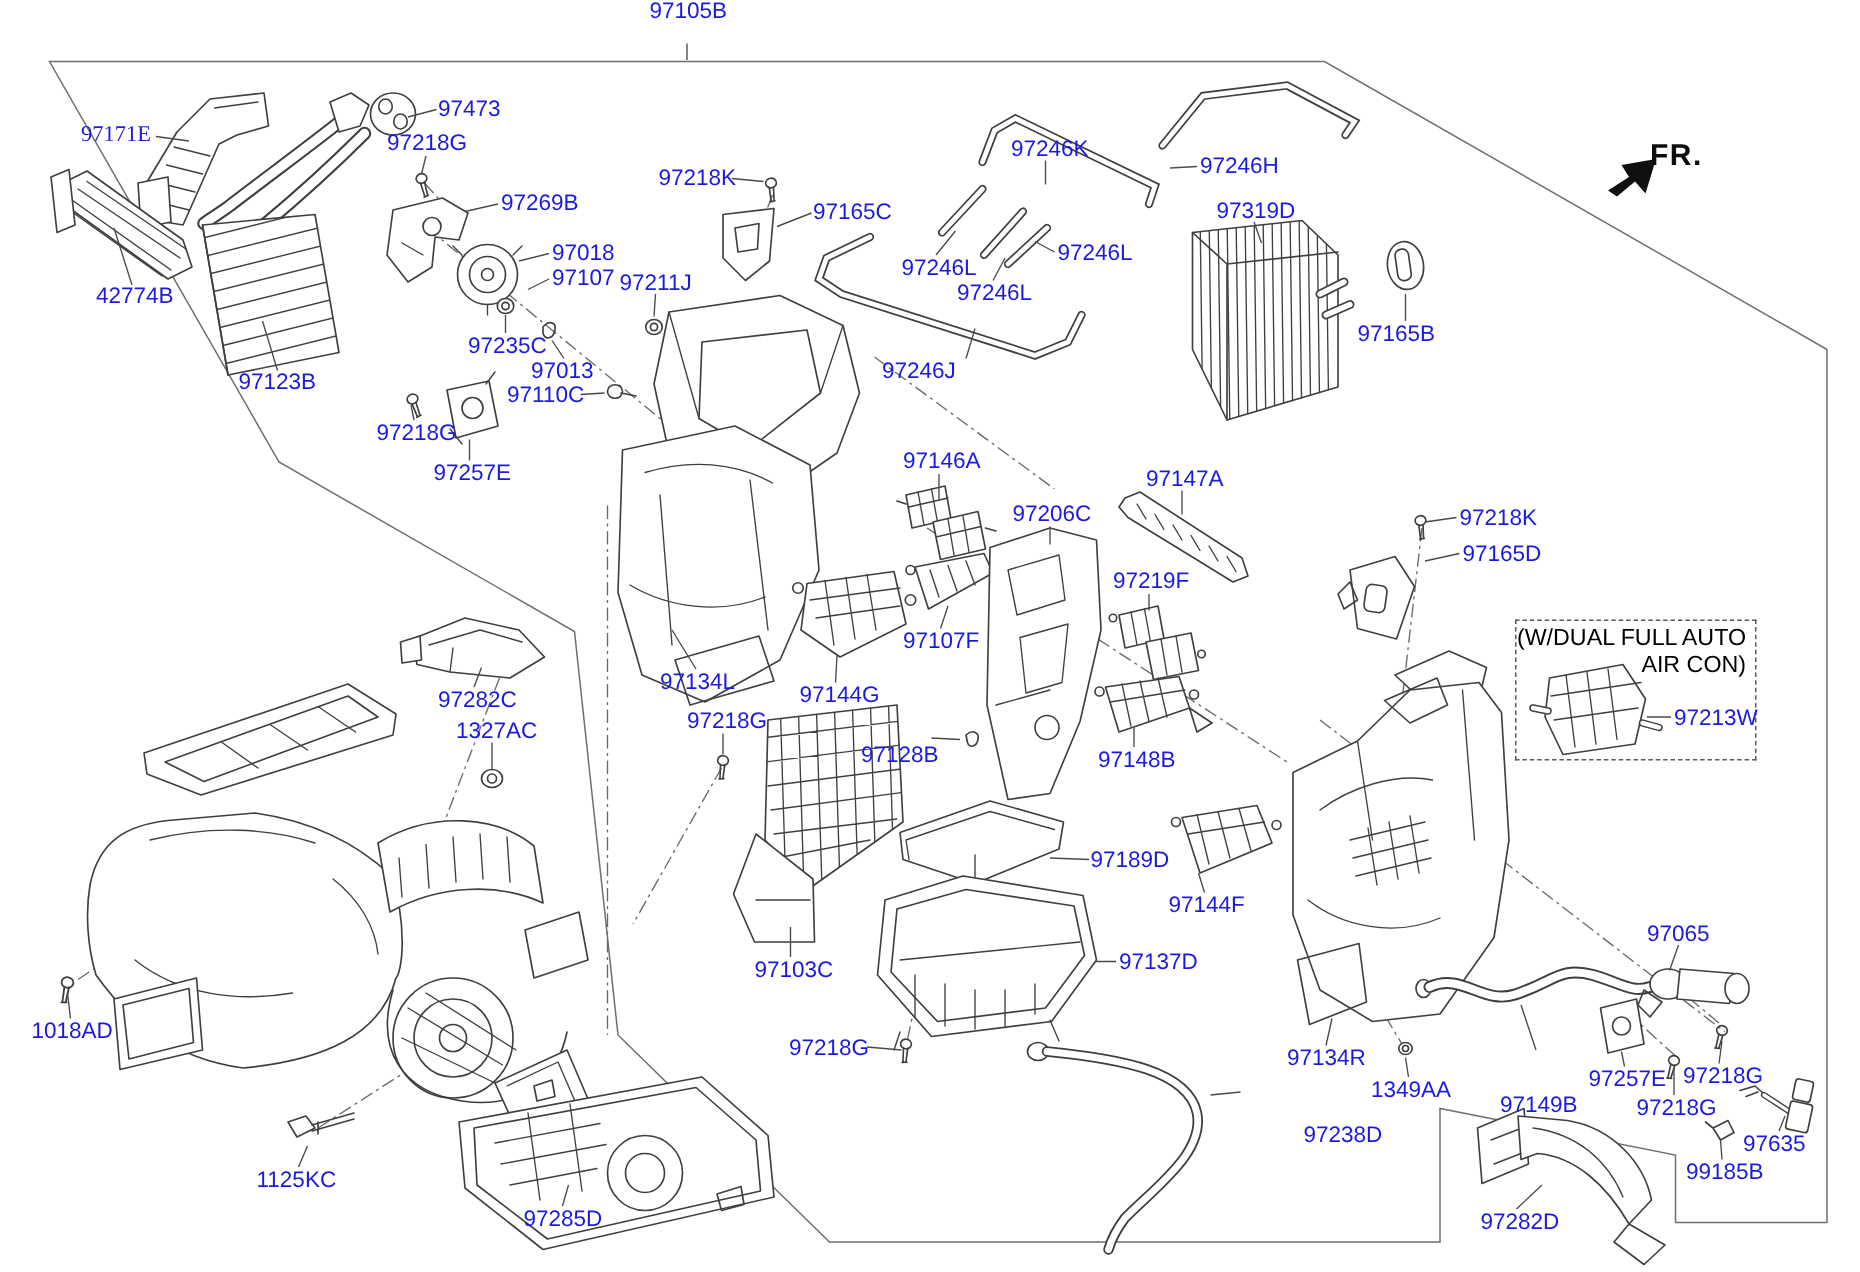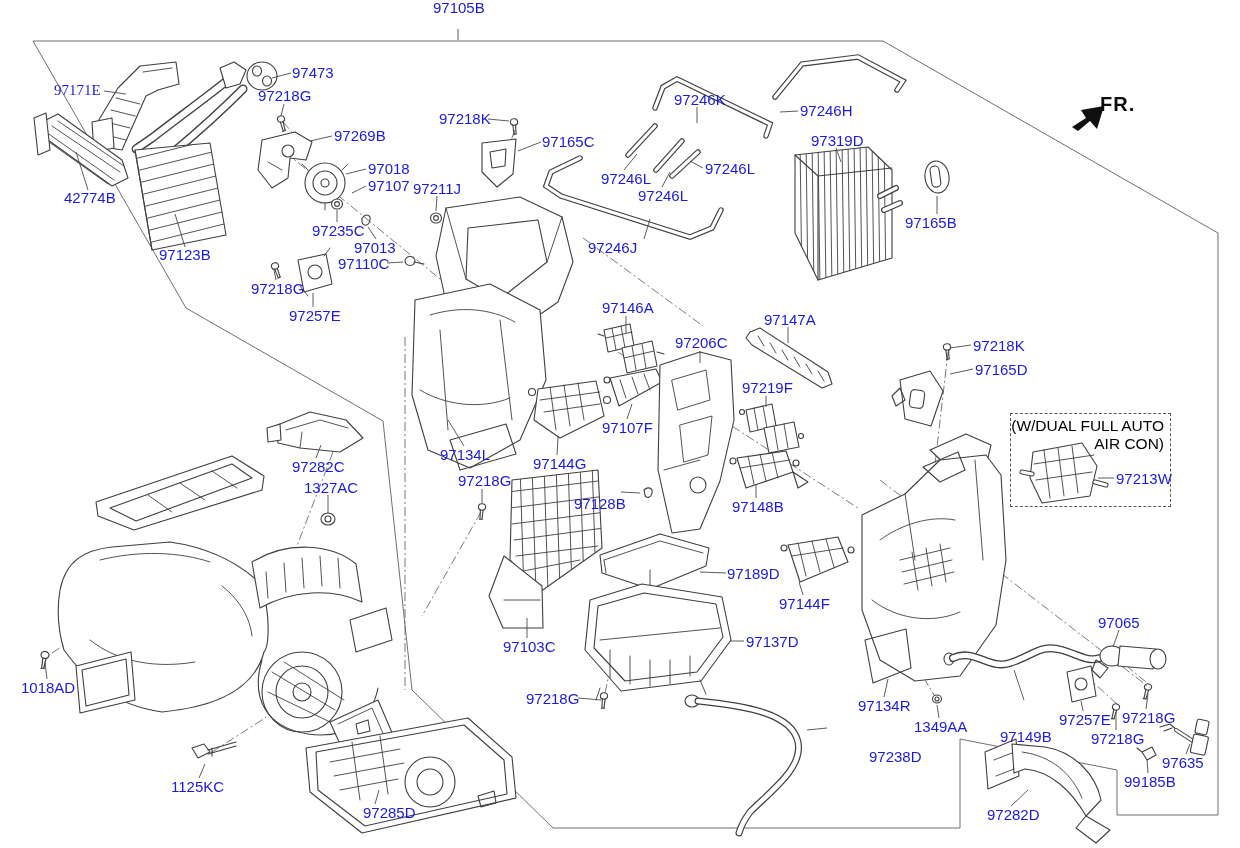--- a/index.html
+++ b/index.html
@@ -452,16 +452,16 @@
       <span class="part-label" style="left: 858px; top: 698px;">97134R</span>
       <span class="part-label" style="left: 914px; top: 719px;">1349AA</span>
       <span class="part-label" style="left: 1000px; top: 701px; margin-top: 28px;">97149B</span>
       <span class="part-label" style="left: 1059px; top: 712px;">97257E</span>
       <span class="part-label" style="left: 1122px; top: 710px;">97218G</span>
       <span class="part-label" style="left: 1091px; top: 731px;">97218G</span>
       <span class="part-label" style="left: 1162px; top: 755px;">97635</span>
       <span class="part-label" style="left: 1124px; top: 774px;">99185B</span>
       <span class="part-label" style="left: 987px; top: 807px;">97282D</span>
       <span class="part-label" style="left: 171px; top: 779px;">1125KC</span>
-      <span class="part-label" style="left: 349px; top: 805px; margin-left: 14px;">97285D</span>
+      <span class="part-label" style="left: 349px; top: 805px;">97285D</span>
     </div>
 
 </div>
 
 </body></html>

